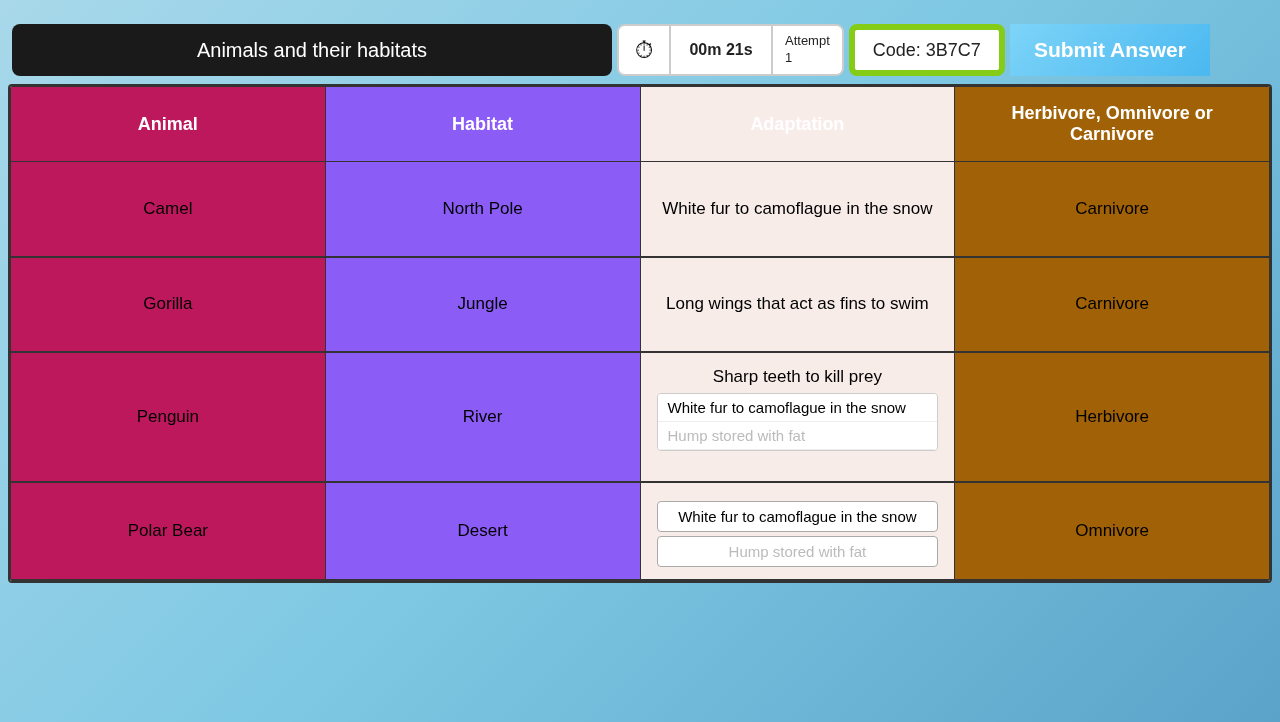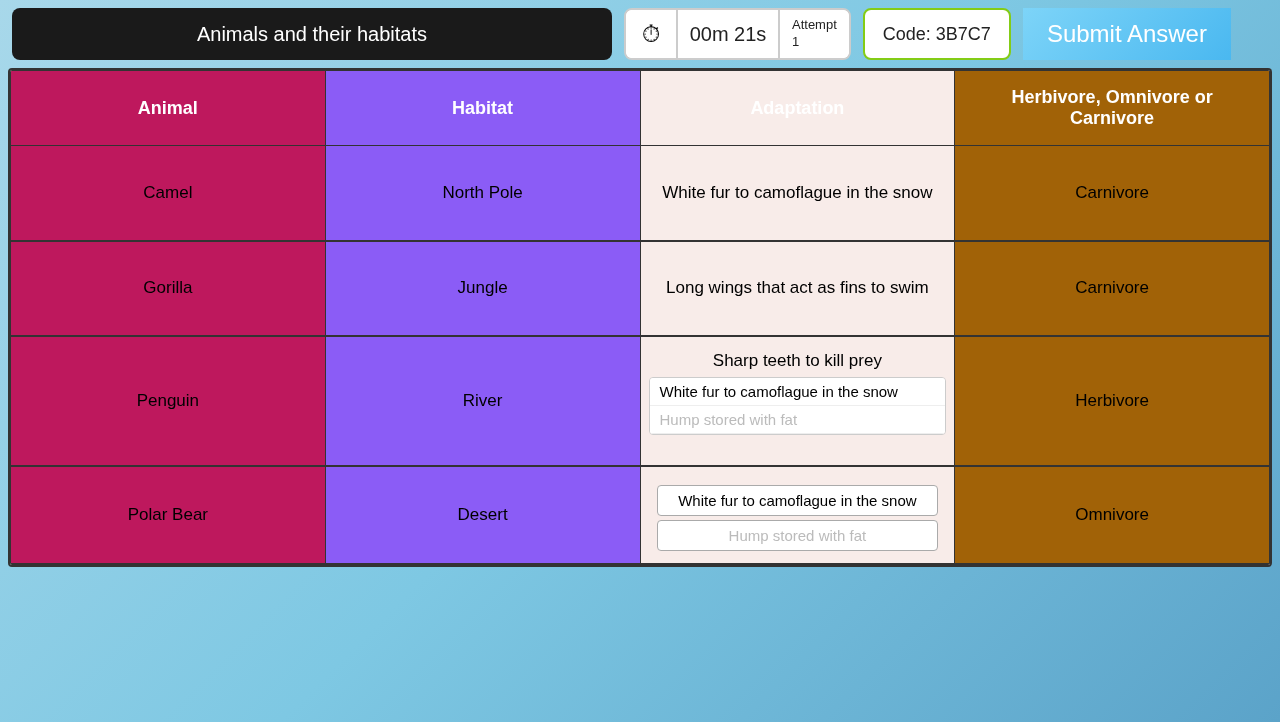--- a/index.html
+++ b/index.html
@@ -11,21 +11,22 @@
       overflow: hidden;
     }
 
     
     .header {
       display: flex;
       align-items: center;
       height: 68px;
       background: transparent;
       padding: 8px 12px;
-      gap: 12px;
+      gap: 5px;
+      margin-top: 16px;
     }
 
     .title-box {
       background: #1a1a1a;
       color: white;
       flex: 0 0 600px;
       height: 52px;
       display: flex;
       align-items: center;
       justify-content: center;
@@ -53,22 +54,22 @@
       justify-content: center;
       border-right: 2px solid #ccc;
     }
 
     .timer-icon {
       font-size: 24px;
     }
 
     .timer-time {
       padding: 0 8px;
-      font-size: 20px;
-      font-weight: 400;
+      font-size: 16px;
+      font-weight: 700;
       color: #222;
       min-width: 100px;
       text-align: center;
     }
 
     .attempt-box {
       background: white;
       border-left: 2px solid #ccc;
       height: 52px;
       display: flex;
@@ -84,32 +85,32 @@
     .code-box {
       background: white;
       border-radius: 8px;
       height: 52px;
       display: flex;
       align-items: center;
       padding: 4px 18px;
       font-size: 18px;
       font-weight: 500;
       color: #222;
-      border: 2px solid #84cc16;
+      border: 6px solid #84cc16;
     }
 
     .submit-btn {
       background: linear-gradient(135deg, #7dd4f8, #4ab8f0);
       color: white;
       border: none;
       border-radius: 0;
       height: 52px;
       padding: 0 24px;
-      font-size: 24px;
-      font-weight: 400;
+      font-size: 21px;
+      font-weight: 700;
       cursor: pointer;
       white-space: nowrap;
     }
 
     
     .table-container {
       margin: 0 8px;
       background: white;
       border: 2px solid #333;
       border-radius: 4px;
@@ -301,21 +302,21 @@
       </tr>
 
 
       <tr style="height:130px;">
         <td class="col-animal">
           <span>Penguin</span>
         </td>
         <td class="col-habitat">
           <span>River</span>
         </td>
-        <td class="col-adaptation" style="padding:8px; vertical-align:top; padding-top:14px;">
+        <td class="col-adaptation" style="padding:16px; vertical-align:top; padding-top:14px;">
           <div class="adaptation-dropdown-open">
             <div class="adaptation-top">Sharp teeth to kill prey</div>
             <div class="adaptation-dropdown-box">
               <div class="adaptation-dropdown-item">White fur to camoflague in the snow</div>
               <div class="adaptation-dropdown-item placeholder">Hump stored with fat</div>
             </div>
           </div>
         </td>
         <td class="col-diet">
           <span>Herbivore</span>

